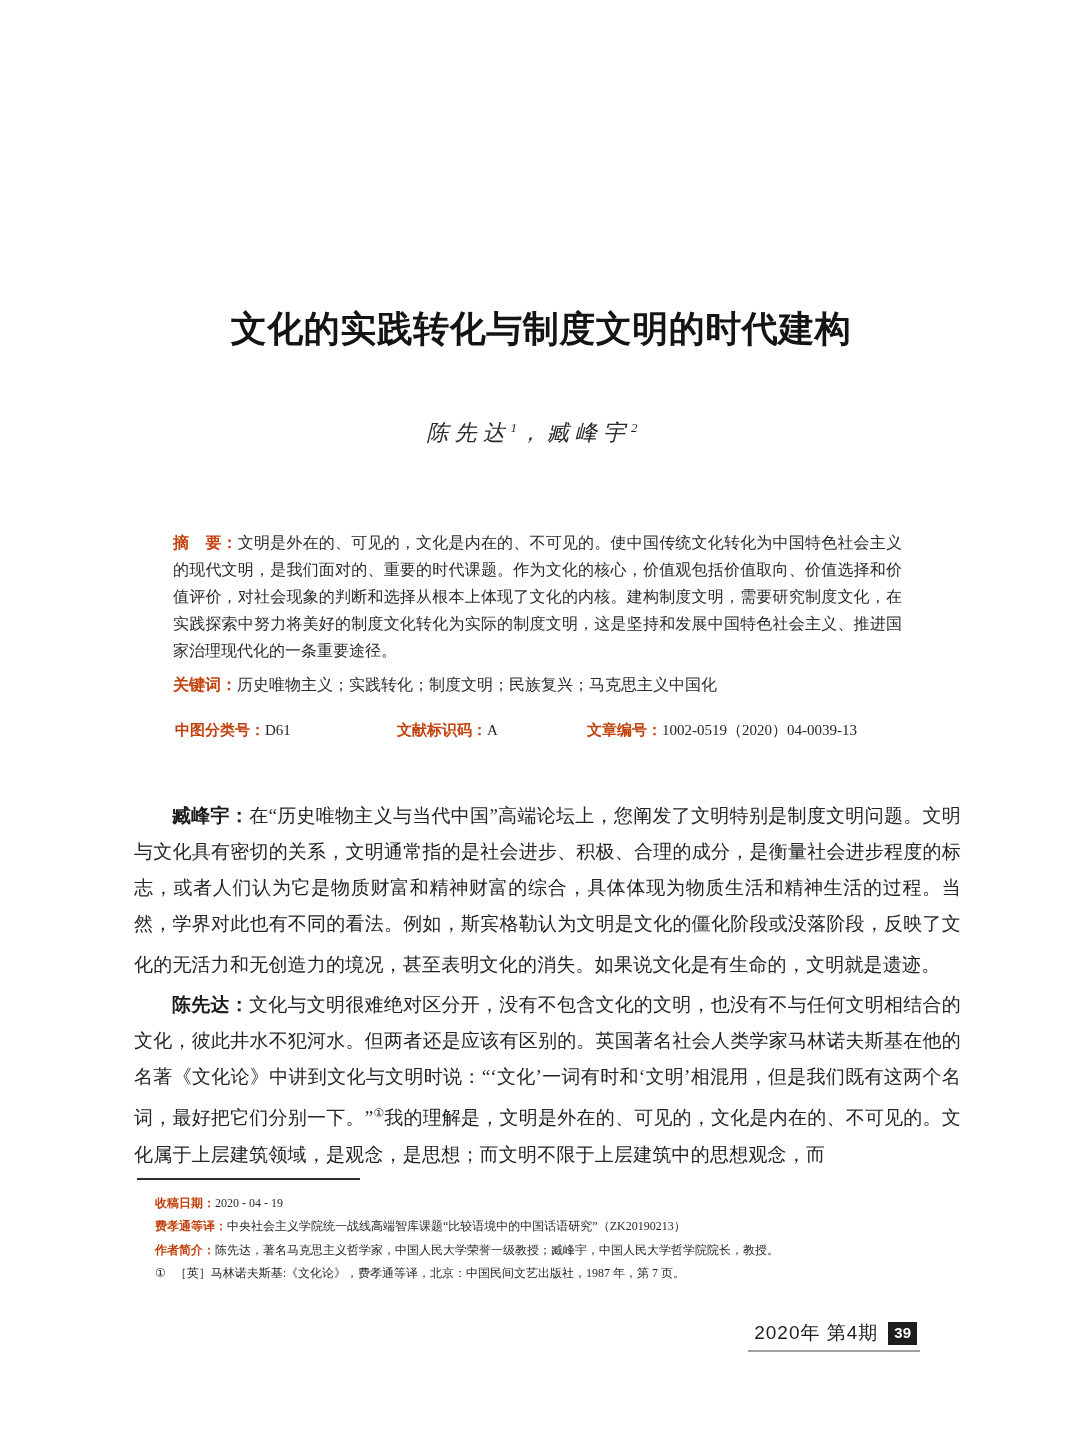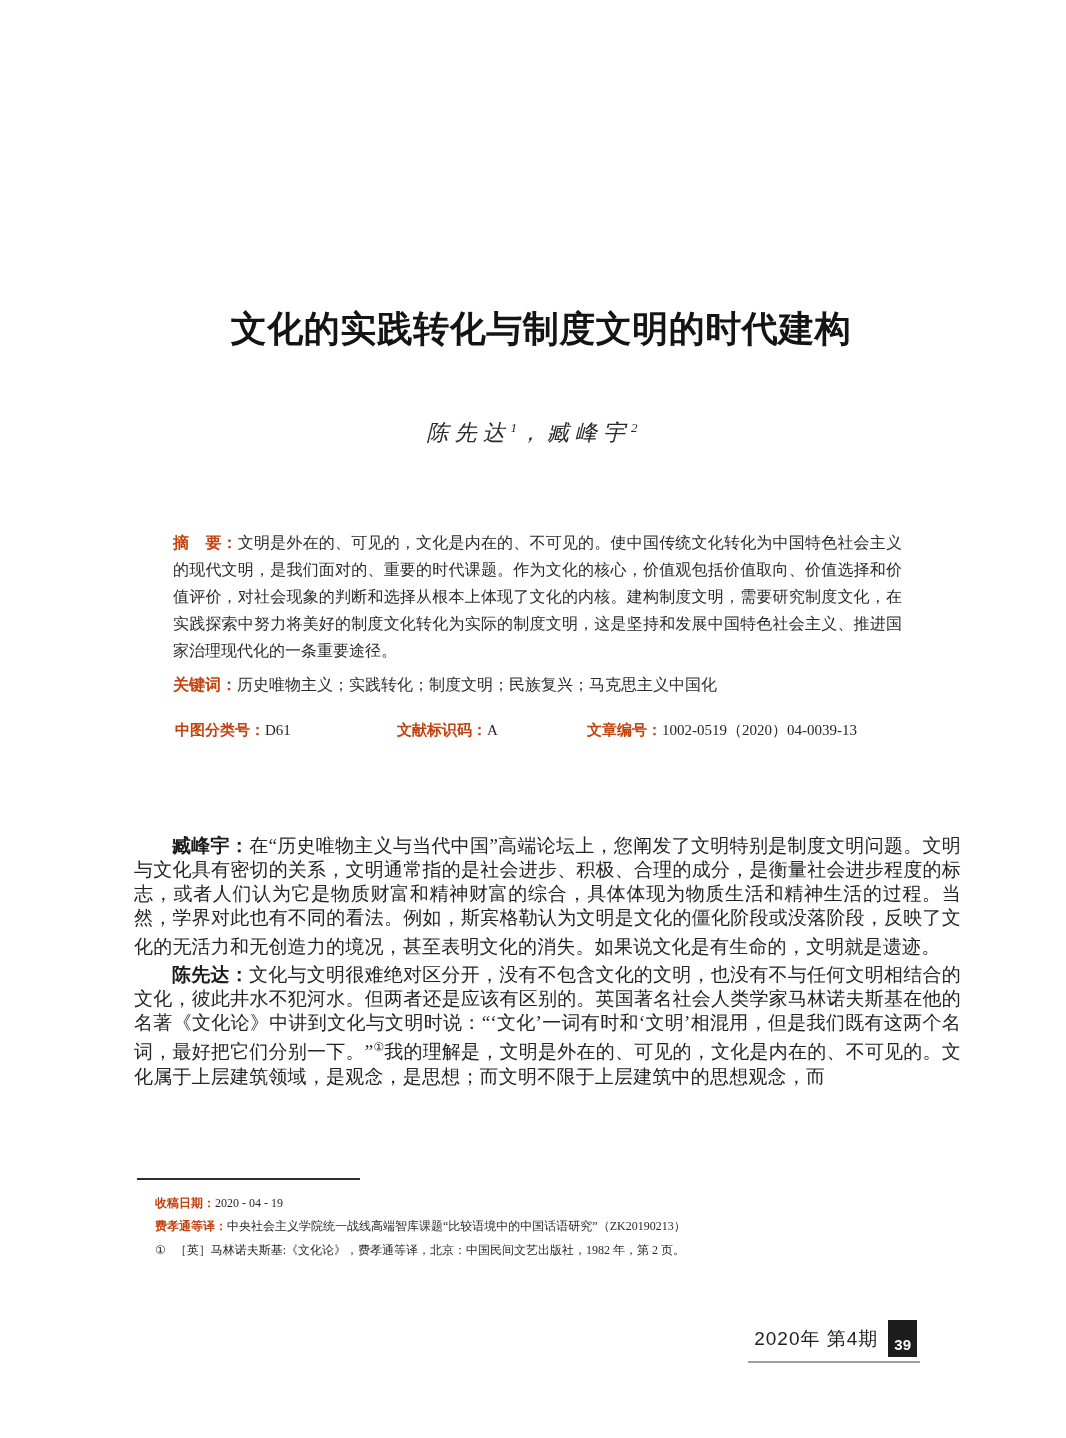--- a/index.html
+++ b/index.html
@@ -76,25 +76,24 @@
   .meta-item { position: absolute; top: 0; white-space: nowrap; }
   .meta-item.clc { left: 0; }
   .meta-item.doccode { left: 222px; }
   .meta-item.articleid { left: 412px; }
 
   .body-text {
     position: absolute;
     left: 134px; top: 798px;
     width: 827px;
     font-size: 19px;
-    line-height: 24px;
+    line-height: 36px;
     letter-spacing: 0.2px;
     text-align: justify;
     color: #242424;
-    margin-top: 36px;
   }
   .body-text p { margin: 0; text-indent: 2em; }
   .body-text p + p { margin-top: 4px; }
   .speaker {
     font-family: "Liberation Sans", "DejaVu Sans", sans-serif;
     font-weight: 700;
     color: #1b1b1b;
   }
   .body-text sup { font-size: 12px; letter-spacing: normal; }
 
@@ -131,21 +130,21 @@
     letter-spacing: 1px;
     color: #1d1d1d;
   }
   .footer-pagebox {
     background: #1d1d1d;
     color: #ffffff;
     font-family: "Liberation Sans", "DejaVu Sans", sans-serif;
     font-weight: 700;
     font-size: 15px;
     line-height: 20px;
-    padding: 15px 6px 2px;
+    padding: 1px 6px 2px;
   }
 </style>
 </head>
 <body>
 
 <div class="page">
 
   <h1 class="article-title">文化的实践转化与制度文明的时代建构</h1>
 
   <div class="authors-line"><span>陈先达</span><sup>1</sup><span>，</span><span>臧峰宇</span><sup>2</sup></div>
@@ -165,21 +164,22 @@
   <div class="body-text">
     <p><b class="speaker">臧峰宇：</b><span>在“历史唯物主义与当代中国”高端论坛上，您阐发了文明特别是制度文明问题。文明与文化具有密切的关系，文明通常指的是社会进步、积极、合理的成分，是衡量社会进步程度的标志，或者人们认为它是物质财富和精神财富的综合，具体体现为物质生活和精神生活的过程。当然，学界对此也有不同的看法。例如，斯宾格勒认为文明是文化的僵化阶段或没落阶段，反映了文化的无活力和无创造力的境况，甚至表明文化的消失。如果说文化是有生命的，文明就是遗迹。</span><sup></sup><span></span></p>
     <p><b class="speaker">陈先达：</b><span>文化与文明很难绝对区分开，没有不包含文化的文明，也没有不与任何文明相结合的文化，彼此井水不犯河水。但两者还是应该有区别的。英国著名社会人类学家马林诺夫斯基在他的名著《文化论》中讲到文化与文明时说：“‘文化’一词有时和‘文明’相混用，但是我们既有这两个名词，最好把它们分别一下。”</span><sup>①</sup><span>我的理解是，文明是外在的、可见的，文化是内在的、不可见的。文化属于上层建筑领域，是观念，是思想；而文明不限于上层建筑中的思想观念，而</span></p>
   </div>
 
   <div class="footnote-rule"></div>
 
   <div class="footnotes">
     <div class="fn-line"><b class="field-label">收稿日期：</b><span>2020 - 04 - 19</span></div>
     <div class="fn-line"><b class="field-label">费孝通等译：</b><span>中央社会主义学院统一战线高端智库课题“比较语境中的中国话语研究”（ZK20190213）</span></div>
-    <div class="fn-line"><span class="fn-marker">①</span><span>［英］马林诺夫斯基:《文化论》，费孝通等译，北京：中国民间文艺出版社，1982 年，第 2 页。</span></div>
+    <div class="fn-line"><b class="field-label">作者简介：</b><span>陈先达，著名马克思主义哲学家，中国人民大学荣誉一级教授；臧峰宇，中国人民大学哲学院院长，教授。</span></div>
+    <div class="fn-line"><span class="fn-marker">①</span><span>［英］马林诺夫斯基:《文化论》，费孝通等译，北京：中国民间文艺出版社，1987 年，第 7 页。</span></div>
   </div>
 
   <div class="page-footer">
     <span class="footer-issue">2020年 第4期</span>
     <span class="footer-pagebox">39</span>
   </div>
 
 </div>
 
 </body></html>

